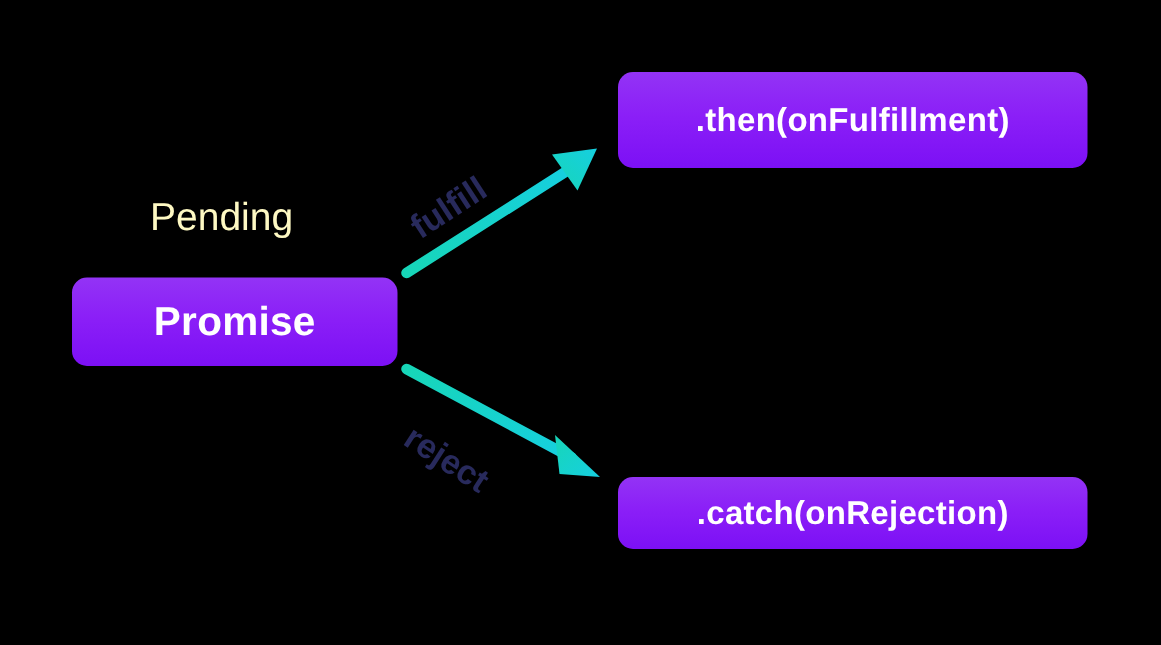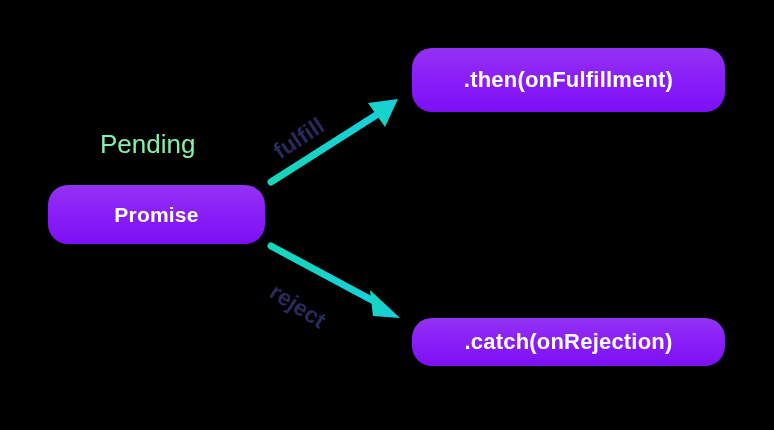--- a/index.html
+++ b/index.html
@@ -18,59 +18,59 @@
     background: #000000;
     overflow: hidden;
   }
 
   
   .node {
     position: absolute;
     display: flex;
     align-items: center;
     justify-content: center;
-    border-radius: 20px;
+    border-radius: 10px;
     background: linear-gradient(180deg, #9333f5 0%, #8b1ff7 45%, #7c10f5 100%);
     box-sizing: border-box;
   }
   .node-label {
     color: #ffffff;
     font-weight: bold;
     letter-spacing: 0.2px;
     white-space: nowrap;
   }
 
   #node-promise {
     left: 48px;
     top: 185px;
     width: 217px;
     height: 59px;
   }
-  #node-promise .node-label { font-size: 21px; }
+  #node-promise .node-label { font-size: 27px; }
 
   #node-then {
     left: 412px;
     top: 48px;
     width: 313px;
     height: 64px;
   }
   #node-then .node-label { font-size: 22px; }
 
   #node-catch {
     left: 412px;
     top: 318px;
     width: 313px;
     height: 48px;
   }
   #node-catch .node-label { font-size: 22px; }
 
   
   .plain-text {
     position: absolute;
-    color: #86efac;
+    color: #fef9c3;
     white-space: nowrap;
   }
   #state-pending {
     left: 100px;
     top: 129px;
     font-size: 26px;
     font-weight: normal;
   }
 
   .edge-label {

